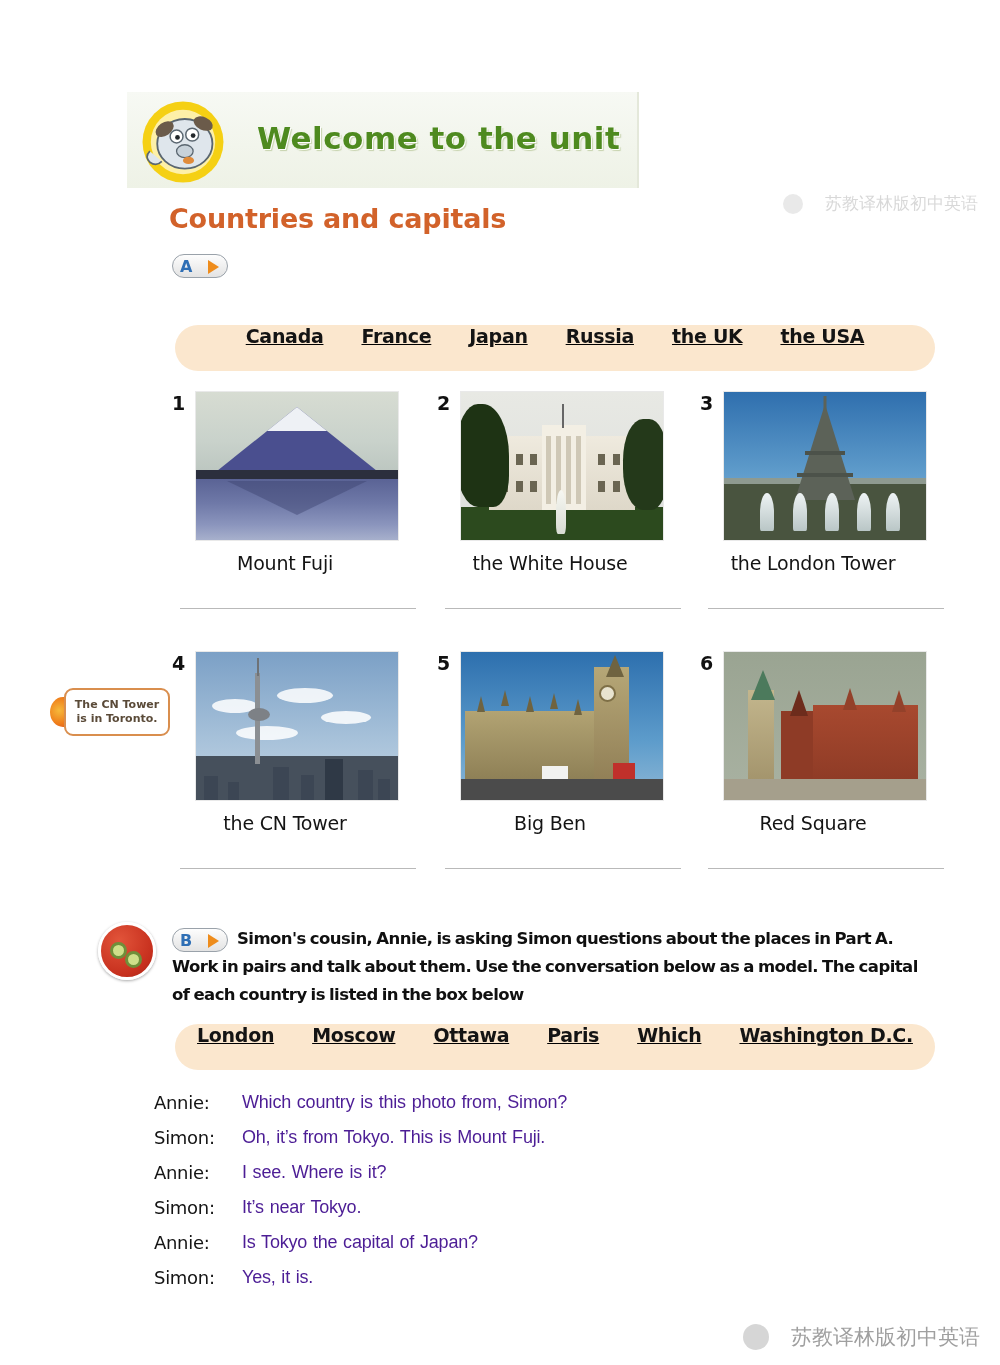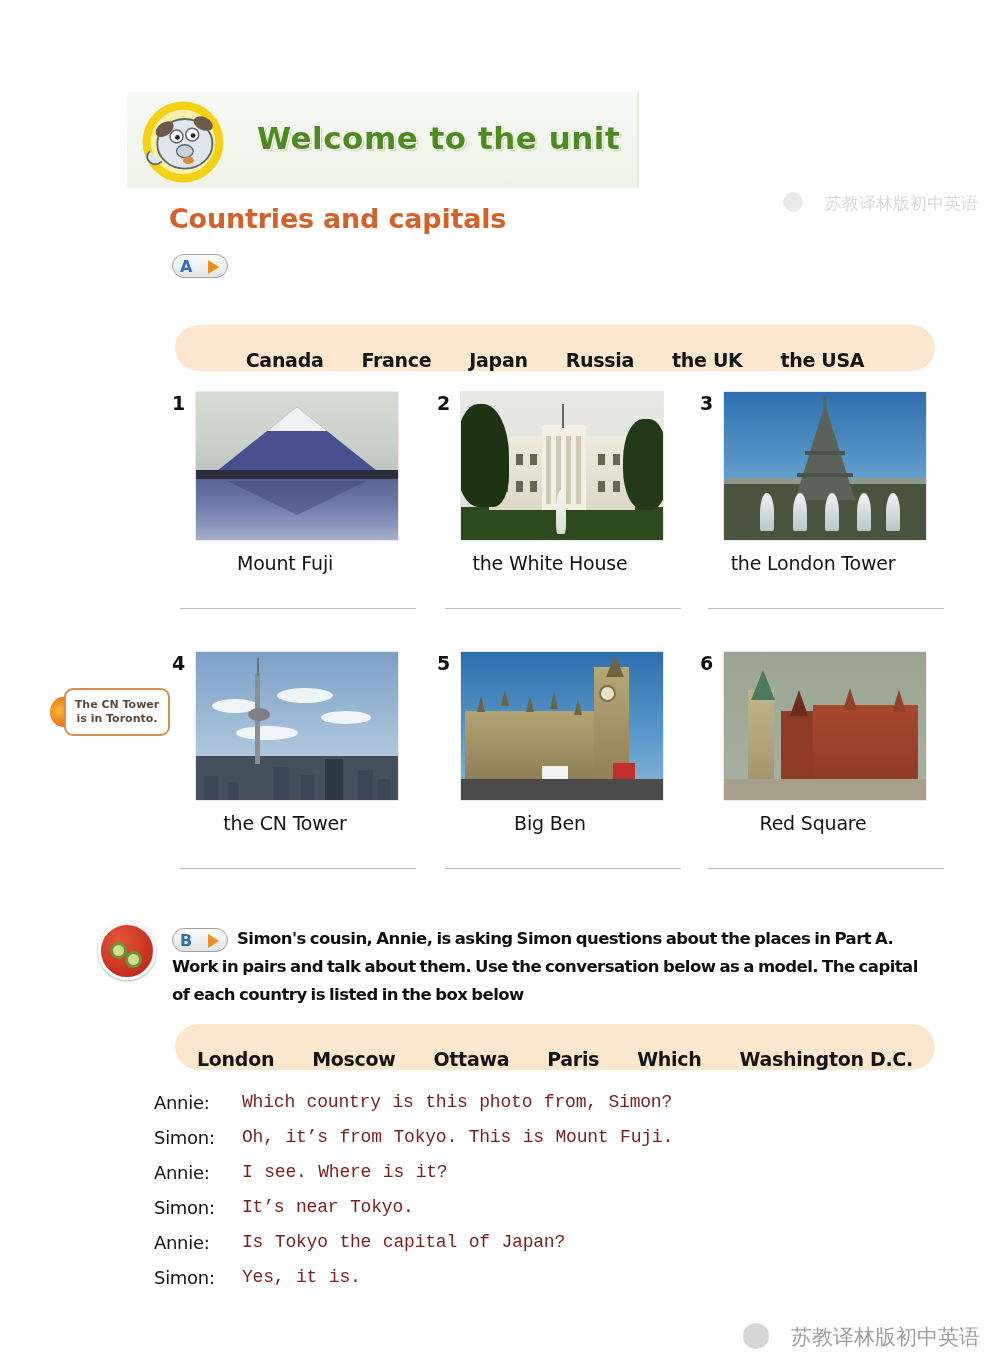--- a/index.html
+++ b/index.html
@@ -103,23 +103,24 @@
   }
   #instr-a { left: 172px; top: 251px; width: 740px; }
   #instr-b { left: 172px; top: 925px; width: 760px; }
 
   
   .wordbank {
     position: absolute;
     background: #fbe7ce;
     border-radius: 26px;
     display: flex;
-    align-items: flex-end;
+    align-items: flex-start;
     justify-content: center;
     gap: 38px;
+    text-decoration: underline;
   }
   #bank-countries { left: 175px; top: 325px; width: 760px; height: 46px; }
   #bank-capitals  { left: 175px; top: 1024px; width: 760px; height: 46px; }
   .wordbank span {
     font-family: "DejaVu Sans", sans-serif;
     font-size: 19px;
     font-weight: 600;
     color: #141414;
     letter-spacing: -0.3px;
   }
@@ -324,33 +325,33 @@
   .dline { display: flex; margin-bottom: 14px; }
   .speaker {
     width: 88px;
     flex: 0 0 88px;
     font-family: "DejaVu Sans", sans-serif;
     font-size: 18px;
     color: #141414;
     letter-spacing: -0.3px;
   }
   .utter {
-    font-family: Liberation Mono, monospace;
+    font-family: Liberation Sans, sans-serif;
     font-size: 18px;
-    color: #7f1d1d;
+    color: #4c1d95;
     letter-spacing: -0.2px;
     word-spacing: 1px;
   }
 
   
   .watermark {
     position: absolute;
     font-family: "DejaVu Sans", sans-serif;
     display: flex;
-    align-items: flex-start;
+    align-items: center;
     gap: 22px;
     color: #b9b9b9;
     white-space: nowrap;
   }
   #wm-top { right: 22px; top: 192px; font-size: 17px; opacity: 0.55; }
   #wm-bottom { right: 20px; bottom: 14px; font-size: 21px; color: #8f8f8f; opacity: 0.85; }
   .wm-logo {
     width: 20px; height: 20px; border-radius: 50%;
     background: #d8d8d8;
     flex: 0 0 auto;

